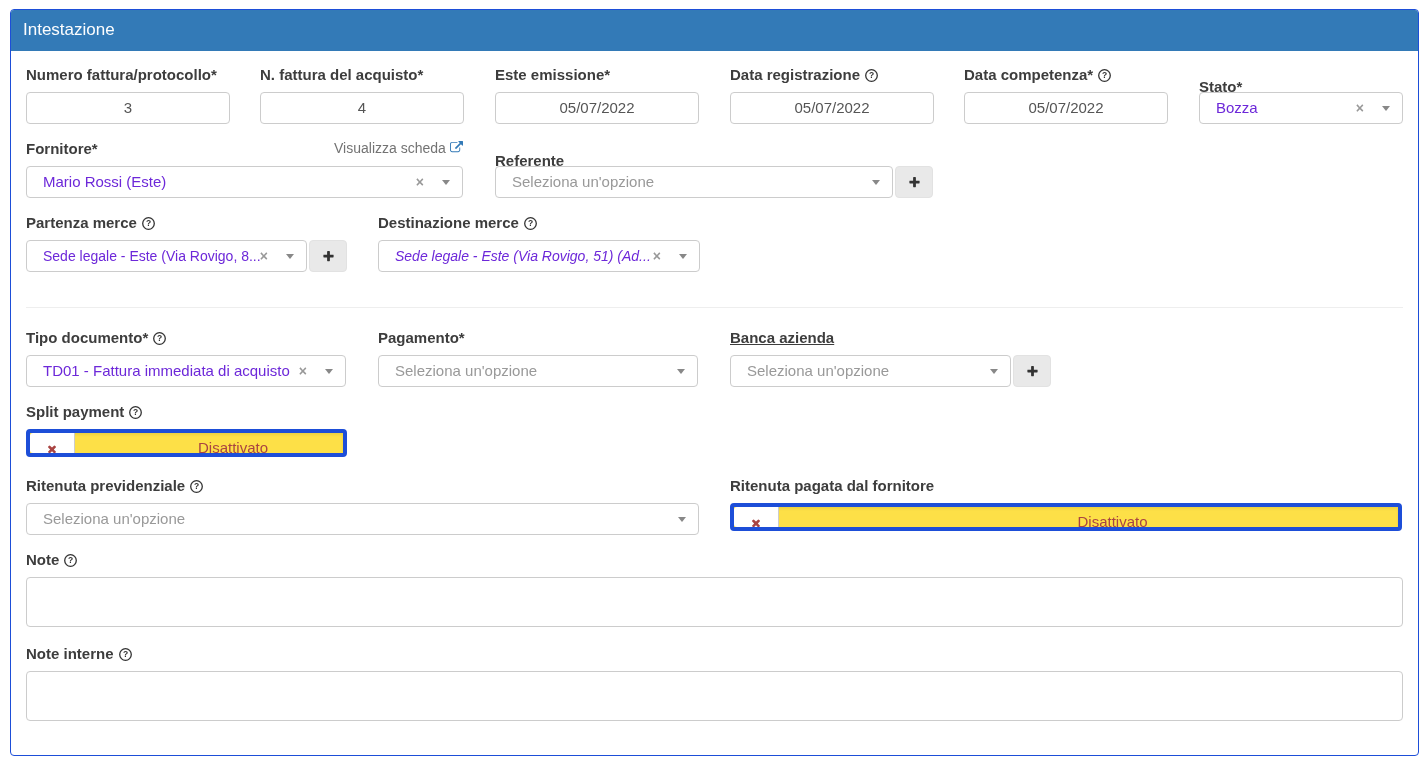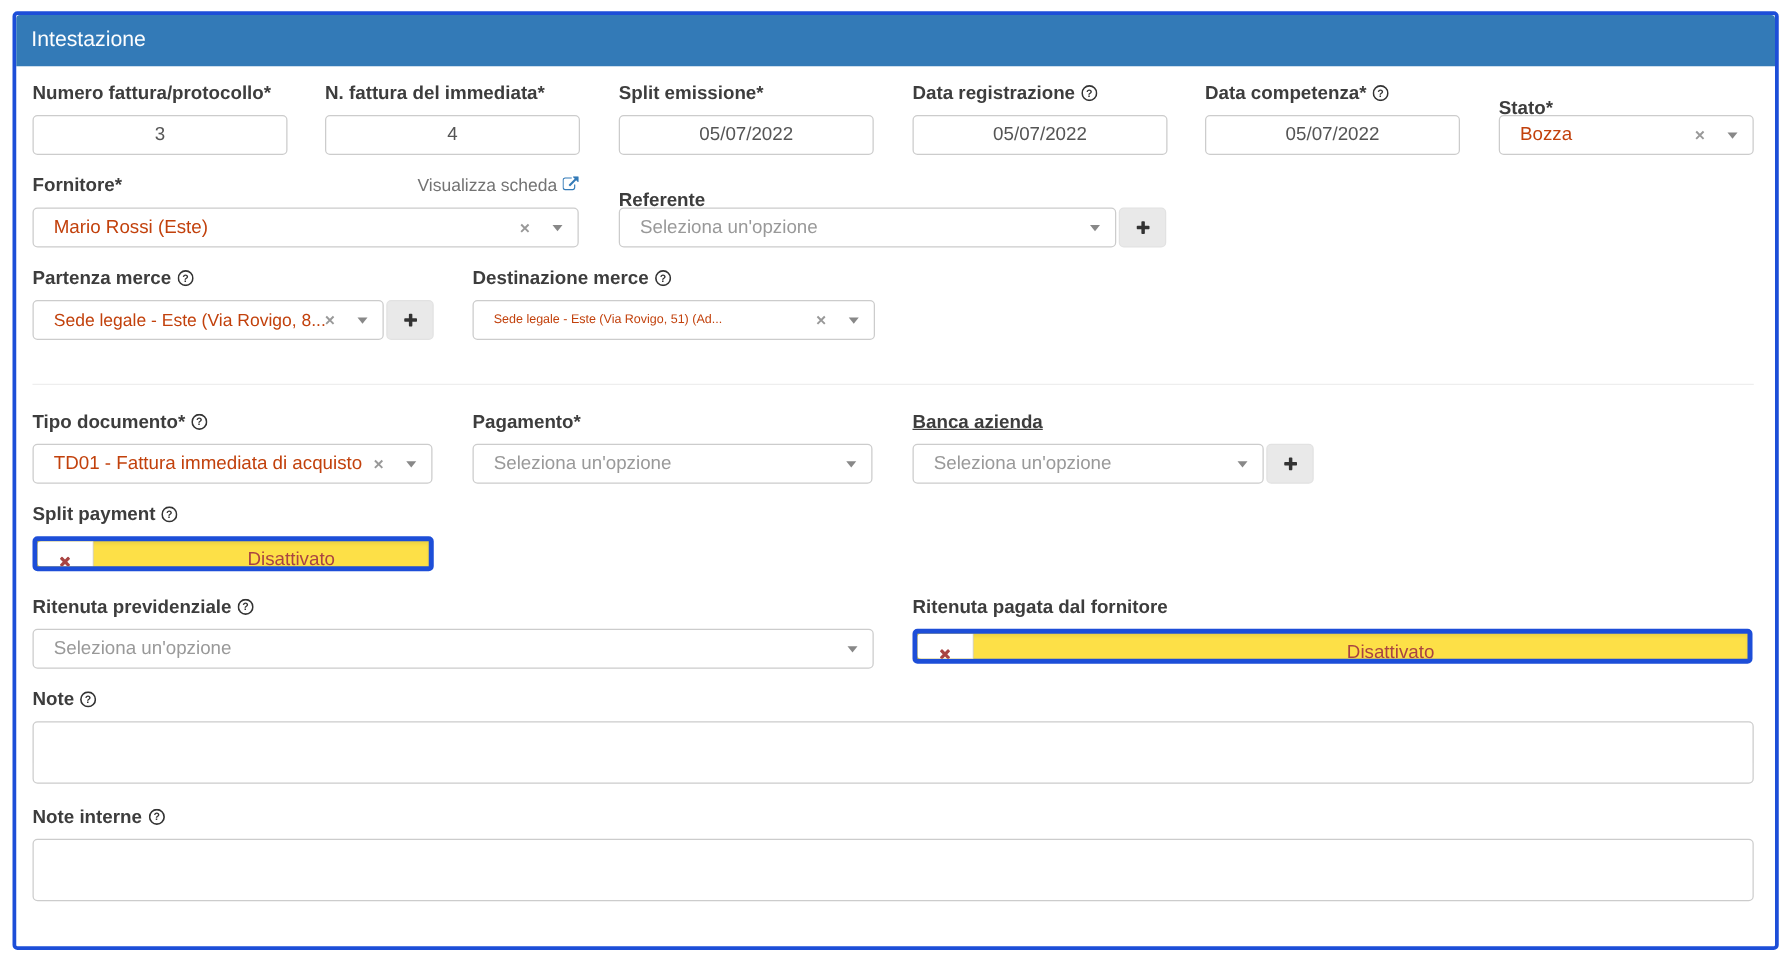--- a/index.html
+++ b/index.html
@@ -1,24 +1,24 @@
 <!DOCTYPE html>
 <html><head>
 <meta charset="utf-8">
 <style>
   html,body{margin:0;padding:0;background:#fff;font-family:"Liberation Sans",sans-serif;}
   #page{position:relative;width:1424px;height:765px;overflow:hidden;}
-  .panel{position:absolute;left:10px;top:9px;width:1407px;height:745px;border:3px solid #1d4ed8;border-radius:4px;background:#fff;}
+  .panel{position:absolute;left:10px;top:9px;width:1407px;height:745px;border:1px solid #1d4ed8;border-radius:4px;background:#fff;}
   .phead{position:absolute;left:0;top:0;right:0;height:41px;background:#337ab7;border-radius:3px 3px 0 0;}
   .phead span{position:absolute;left:12px;top:10px;font-size:17px;color:#fcfdfe;}
   .lbl{position:absolute;font-size:15px;font-weight:bold;color:#3d3d3d;line-height:21px;white-space:nowrap;}
   .inp{position:absolute;height:32px;box-sizing:border-box;border:1px solid #ccc;border-radius:4px;background:#fff;
        font-size:15px;color:#555;text-align:center;line-height:30px;}
   .sel{position:absolute;height:32px;box-sizing:border-box;border:1px solid #ccc;border-radius:4px;background:#fff;}
-  .sel .txt{position:absolute;left:16px;right:44px;top:0;line-height:30px;font-size:15px;color:#c2410c;white-space:nowrap;overflow:hidden;}
+  .sel .txt{position:absolute;left:16px;right:44px;top:0;line-height:30px;font-size:15px;color:#6d28d9;white-space:nowrap;overflow:hidden;}
   .sel .ph{color:#999;}
   .sel .clr{position:absolute;top:0;line-height:30px;font-size:14px;font-weight:bold;color:#999;}
   .sel .arr{position:absolute;width:0;height:0;border-left:4px solid transparent;border-right:4px solid transparent;border-top:5px solid #888;top:13px;}
   .pbtn{position:absolute;width:38px;height:32px;background:#e9e9e9;border:1px solid #e2e2e2;box-sizing:border-box;border-radius:4px;}
   .pbtn svg{position:absolute;left:12px;top:9px;display:block;}
   .ta{position:absolute;height:50px;box-sizing:border-box;border:1px solid #ccc;border-radius:4px;background:#fff;}
   .qi{display:inline-block;vertical-align:-2px;margin-left:5px;}
   .tog{position:absolute;height:28px;box-sizing:border-box;border:4px solid #1d4ed8;border-radius:4px;background:#fde047;overflow:hidden;
        box-shadow:inset 0 2px 3px rgba(0,0,0,0.07);}
   .tog .hnd{position:absolute;left:0;top:0;bottom:0;width:44px;background:#fff;border-right:1px solid #ccc;border-radius:3px 0 0 3px;}
@@ -29,22 +29,22 @@
 </head>
 <body>
 <div id="page">
 <div class="panel">
   <div class="phead">
         <span>Intestazione</span>
       </div>
 </div>
 
 <div class="lbl" style="left:26px;top:64px;">Numero fattura/protocollo*</div>
-<div class="lbl" style="left:260px;top:64px;">N. fattura del immediata*</div>
-<div class="lbl" style="left:495px;top:64px;">Split emissione*</div>
+<div class="lbl" style="left:260px;top:64px;">N. fattura del acquisto*</div>
+<div class="lbl" style="left:495px;top:64px;">Este emissione*</div>
 <div class="lbl" style="left:730px;top:64px;">Data registrazione<svg class="qi" width="13" height="13" viewBox="0 0 13 13">
         <circle cx="6.5" cy="6.5" r="5.8" fill="none" stroke="#333" stroke-width="1.3"></circle>
         <text x="6.5" y="9.3" font-size="8.5" font-weight="bold" fill="#333" text-anchor="middle">?</text>
       </svg></div>
 <div class="lbl" style="left:964px;top:64px;">Data competenza*<svg class="qi" width="13" height="13" viewBox="0 0 13 13">
         <circle cx="6.5" cy="6.5" r="5.8" fill="none" stroke="#333" stroke-width="1.3"></circle>
         <text x="6.5" y="9.3" font-size="8.5" font-weight="bold" fill="#333" text-anchor="middle">?</text>
       </svg></div>
 <div class="lbl" style="left:1199px;top:64px;margin-top:12px;">Stato*</div>
 
@@ -91,21 +91,21 @@
   <div class="txt" style="font-size:14px;">Sede legale - Este (Via Rovigo, 8...</div>
   <div class="clr" style="right:38px;">×</div>
   <div class="arr" style="right:12px;"></div>
 </div>
 <div class="pbtn" style="left:309px;top:240px;">
       <svg width="13" height="13" viewBox="0 0 1792 1792">
         <path fill="#333" d="M1600 736v192q0 40-28 68t-68 28h-416v416q0 40-28 68t-68 28h-192q-40 0-68-28t-28-68v-416h-416q-40 0-68-28t-28-68v-192q0-40 28-68t68-28h416v-416q0-40 28-68t68-28h192q40 0 68 28t28 68v416h416q40 0 68 28t28 68z"></path>
       </svg>
     </div>
 <div class="sel" style="left:378px;top:240px;width:322px;">
-  <div class="txt" style="font-size:10px;">Sede legale - Este (Via Rovigo, 51) (Ad...</div>
+  <div class="txt" style="font-size:14px;font-style:italic;">Sede legale - Este (Via Rovigo, 51) (Ad...</div>
   <div class="clr" style="right:38px;">×</div>
   <div class="arr" style="right:12px;"></div>
 </div>
 
 <div class="hr" style="top:307px;"></div>
 
 <div class="lbl" style="left:26px;top:327px;text-align:center;">Tipo documento*<svg class="qi" width="13" height="13" viewBox="0 0 13 13">
         <circle cx="6.5" cy="6.5" r="5.8" fill="none" stroke="#333" stroke-width="1.3"></circle>
         <text x="6.5" y="9.3" font-size="8.5" font-weight="bold" fill="#333" text-anchor="middle">?</text>
       </svg></div>

